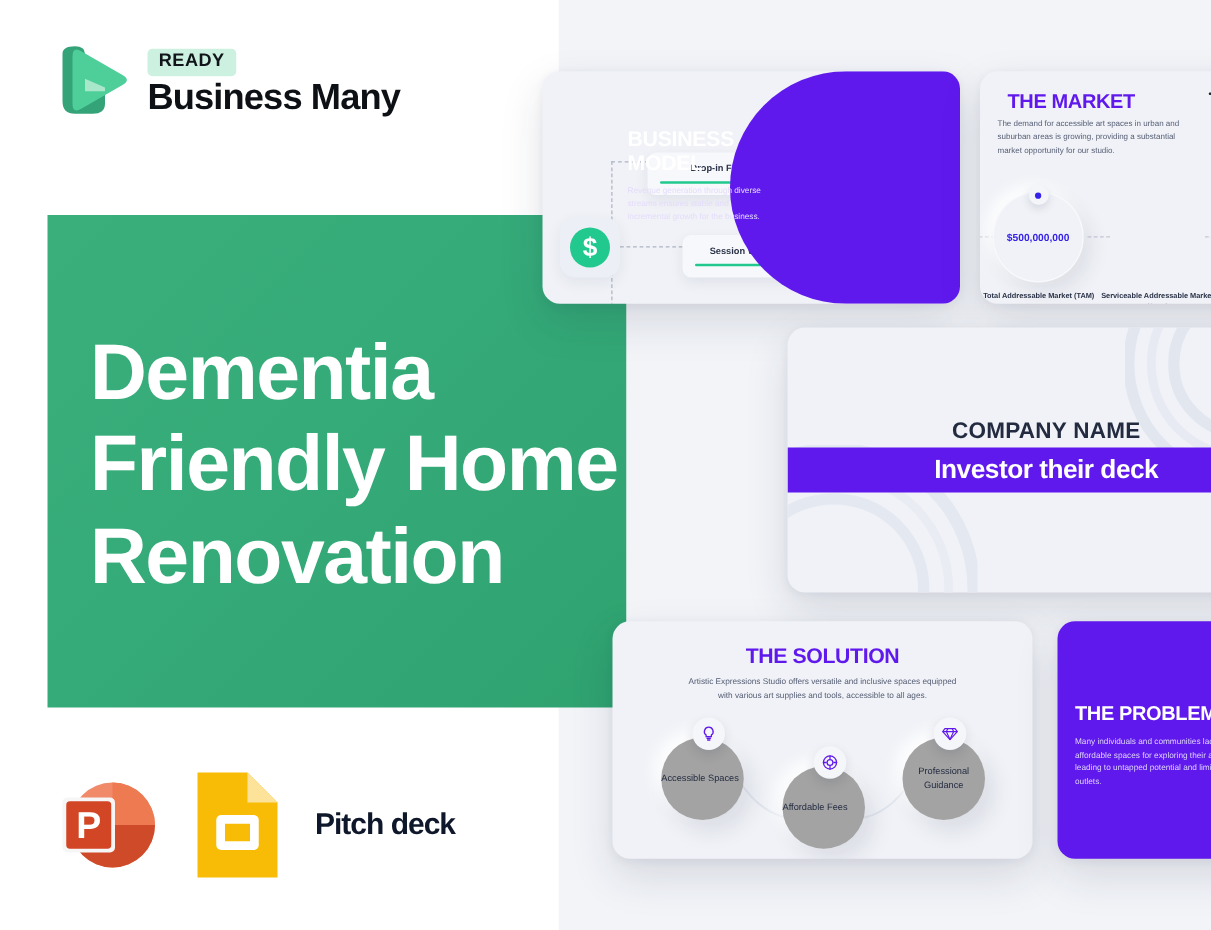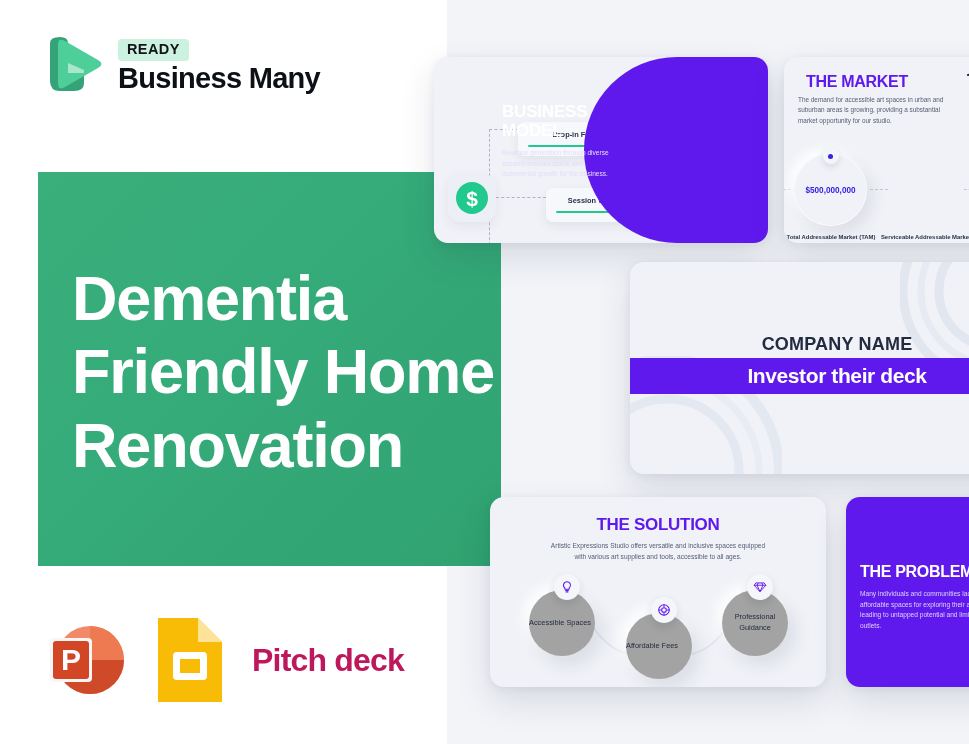--- a/index.html
+++ b/index.html
@@ -76,23 +76,23 @@
   .footer {
     position: absolute;
     left: 40px; top: 614px;
     display: flex;
     align-items: center;
     gap: 22px;
   }
   .ico-ppt { width: 92px; height: 92px; display:block; }
   .ico-slides { width: 72px; height: 92px; display:block; }
   .footer-label {
-    font-size: 32px;
+    font-size: 24px;
     font-weight: bold;
-    color: #be185d;
+    color: #0f172a;
     letter-spacing: -.8px;
     margin-left: 4px;
     white-space: nowrap;
   }
 
   
   .slide {
     position: absolute;
     background: #f0f2f7;
     border-radius: 14px;

